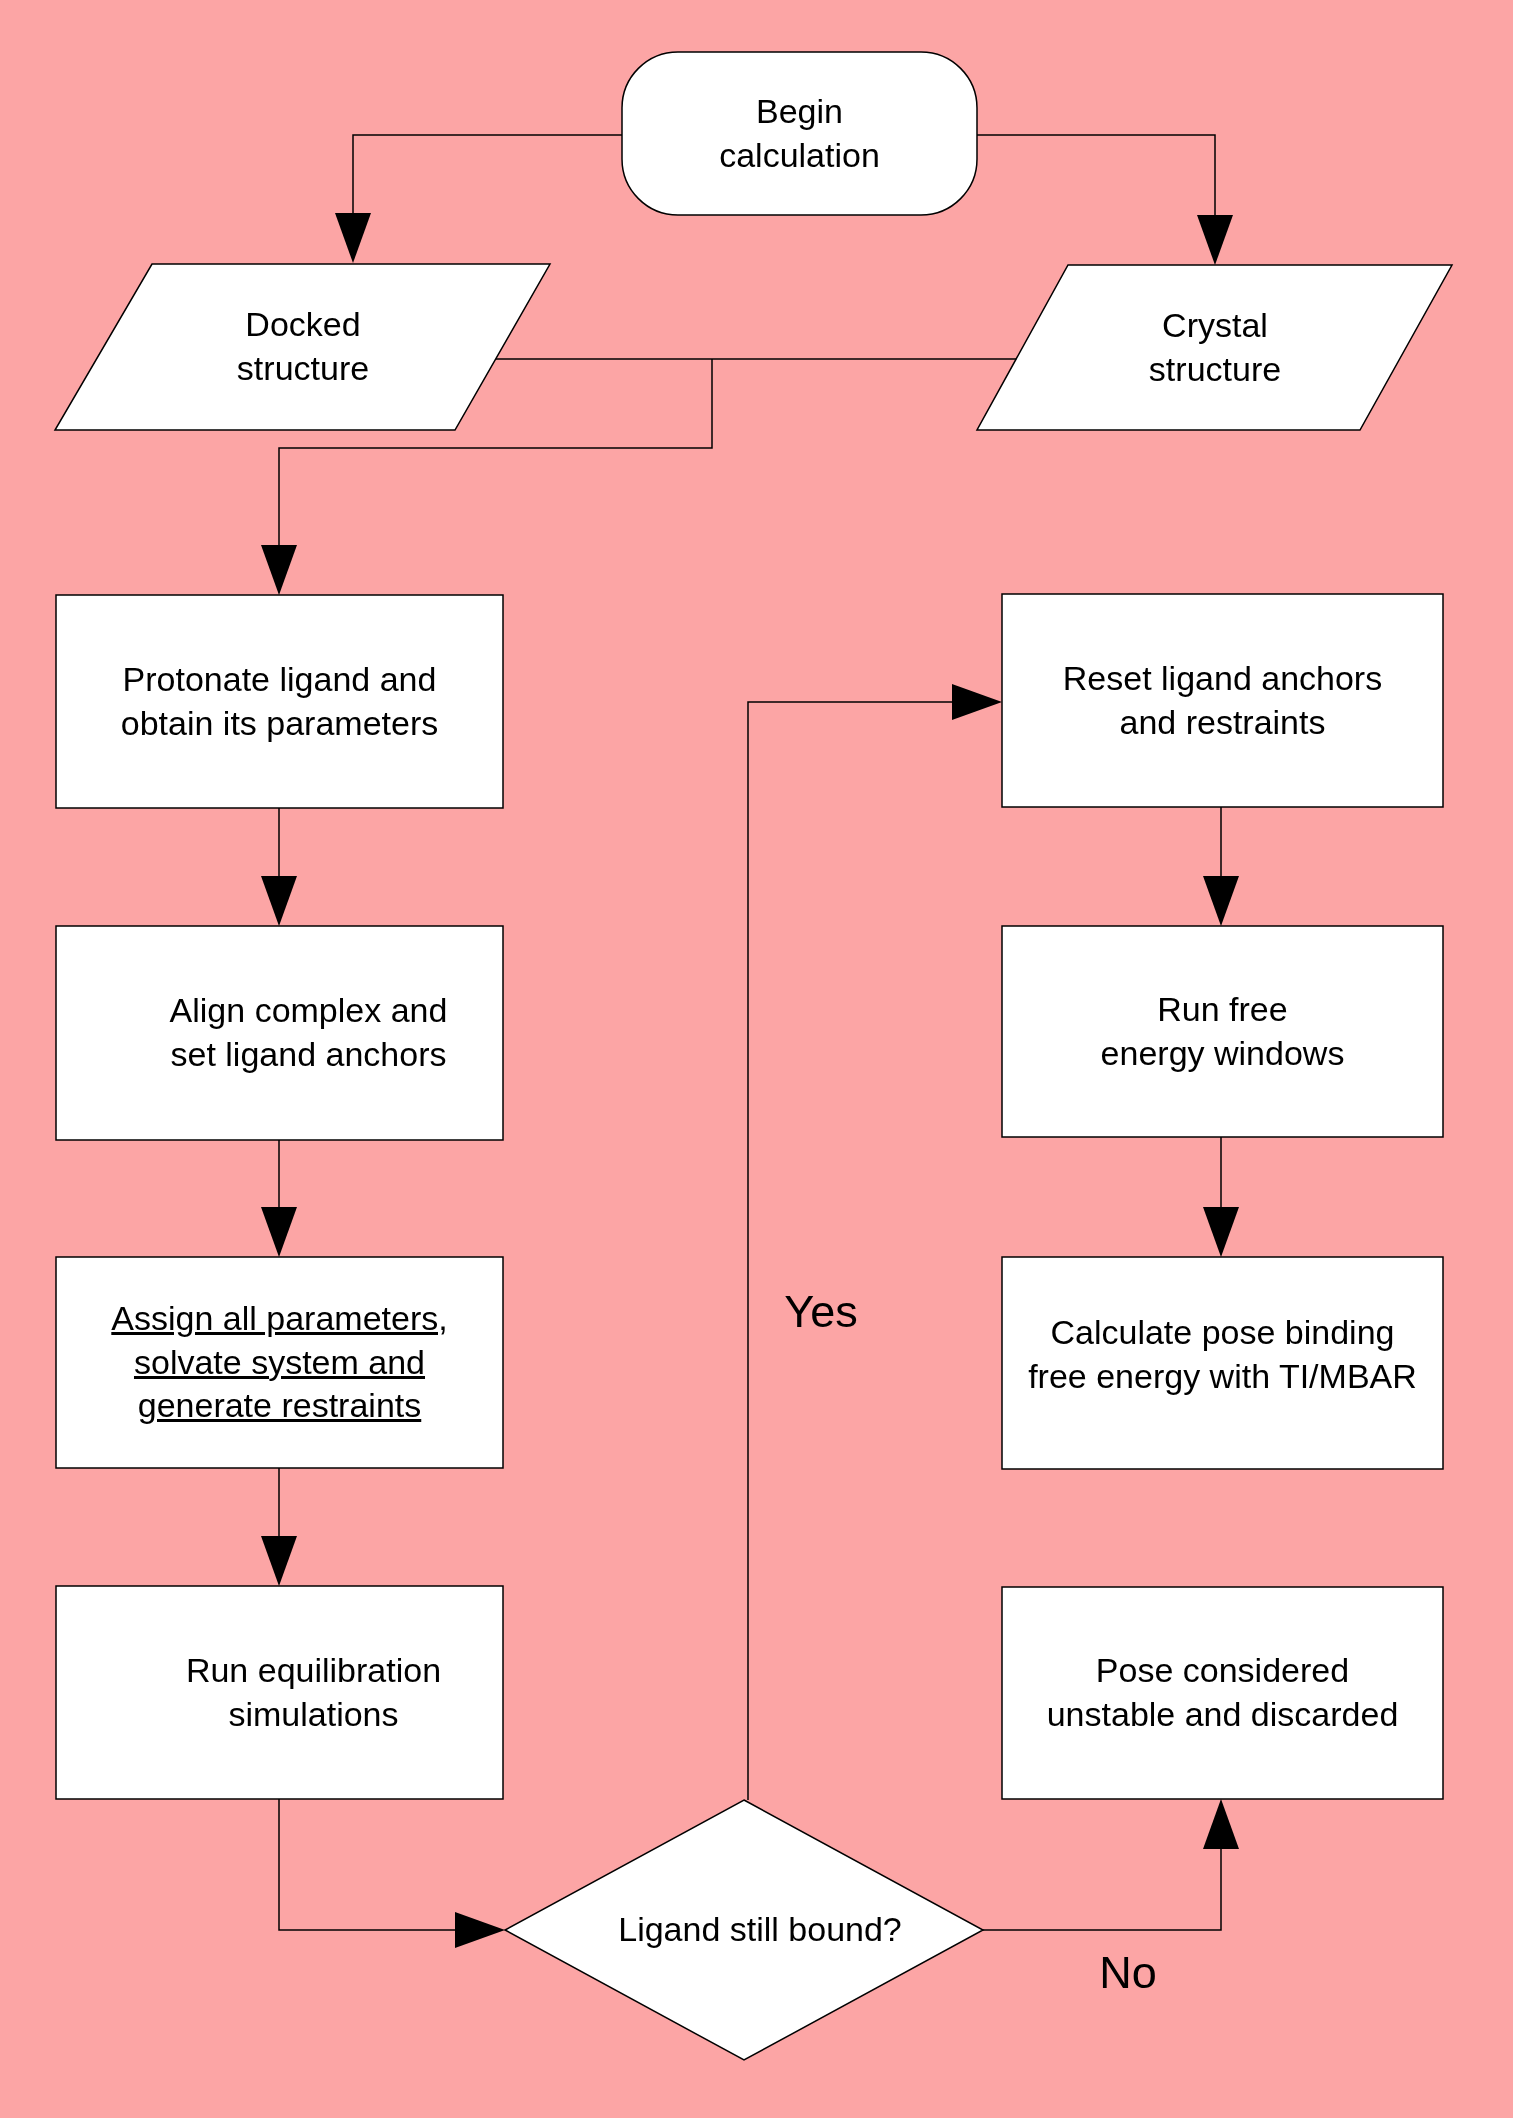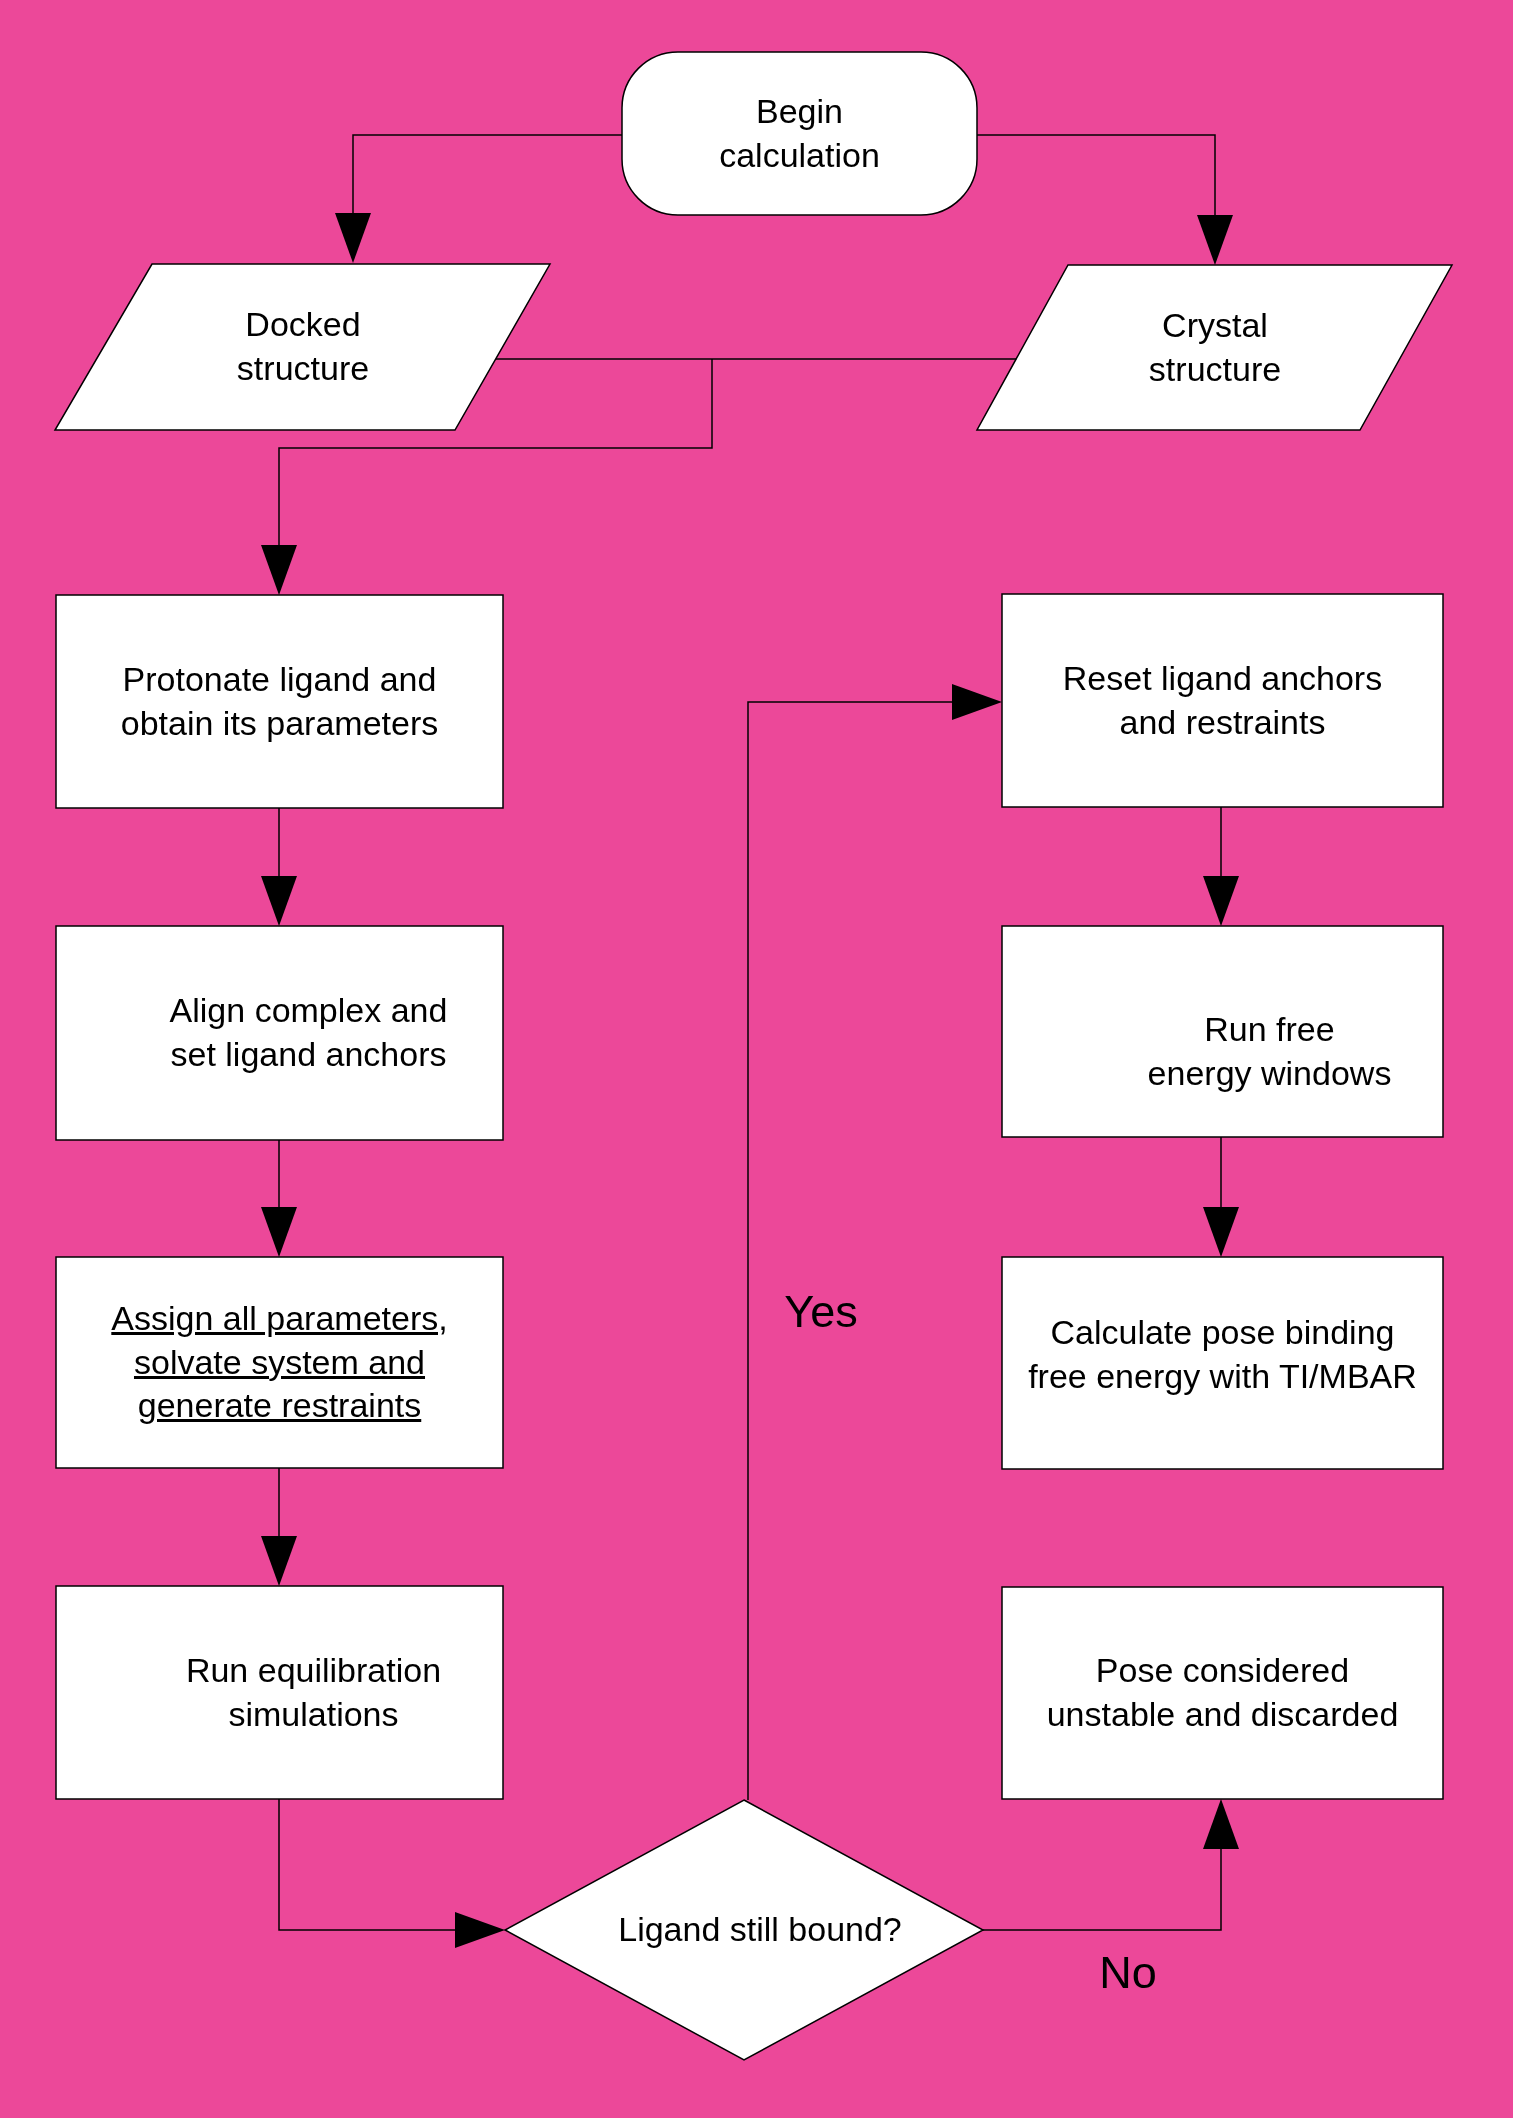--- a/index.html
+++ b/index.html
@@ -4,21 +4,21 @@
 <style>
   html, body {
     margin: 0;
     padding: 0;
     background: #ffffff;
   }
   #canvas {
     position: relative;
     width: 1513px;
     height: 2118px;
-    background: #ec4899;
+    background: #fca5a5;
     font-family: "Liberation Sans", sans-serif;
     color: #000000;
     overflow: hidden;
   }
   #wires {
     position: absolute;
     left: 0;
     top: 0;
   }
   .node-label {
@@ -42,21 +42,21 @@
     color: #000000;
   }
   .lbl-begin        { left: 622px;  top: 52px;   width: 355px; height: 163px; }
   .lbl-docked       { left: 103px;  top: 264px;  width: 400px; height: 166px; }
   .lbl-crystal      { left: 1022px; top: 265px;  width: 386px; height: 165px; }
   .lbl-protonate    { left: 56px;   top: 595px;  width: 447px; height: 213px; }
   .lbl-align        { left: 56px;   top: 926px;  width: 447px; height: 214px; padding-left: 29px; }
   .lbl-assign       { left: 56px;   top: 1257px; width: 447px; height: 211px; text-decoration: underline; }
   .lbl-equilibration{ left: 56px;   top: 1586px; width: 447px; height: 213px; padding-left: 34px; }
   .lbl-reset        { left: 1002px; top: 594px;  width: 441px; height: 213px; }
-  .lbl-windows      { left: 1002px; top: 946px;  width: 441px; height: 211px; padding-left: 47px; }
+  .lbl-windows      { left: 1002px; top: 926px;  width: 441px; height: 211px; }
   .lbl-calculate    { left: 1002px; top: 1257px; width: 441px; height: 196px; }
   .lbl-discard      { left: 1002px; top: 1587px; width: 441px; height: 212px; }
   .lbl-decision     { left: 556px;  top: 1840px; width: 408px; height: 180px; }
   .lbl-yes          { left: 766px;  top: 1284px; width: 110px; height: 56px; }
   .lbl-no           { left: 1068px; top: 1945px; width: 120px; height: 56px; }
 </style>
 </head>
 <body>
 
 <div id="canvas">

